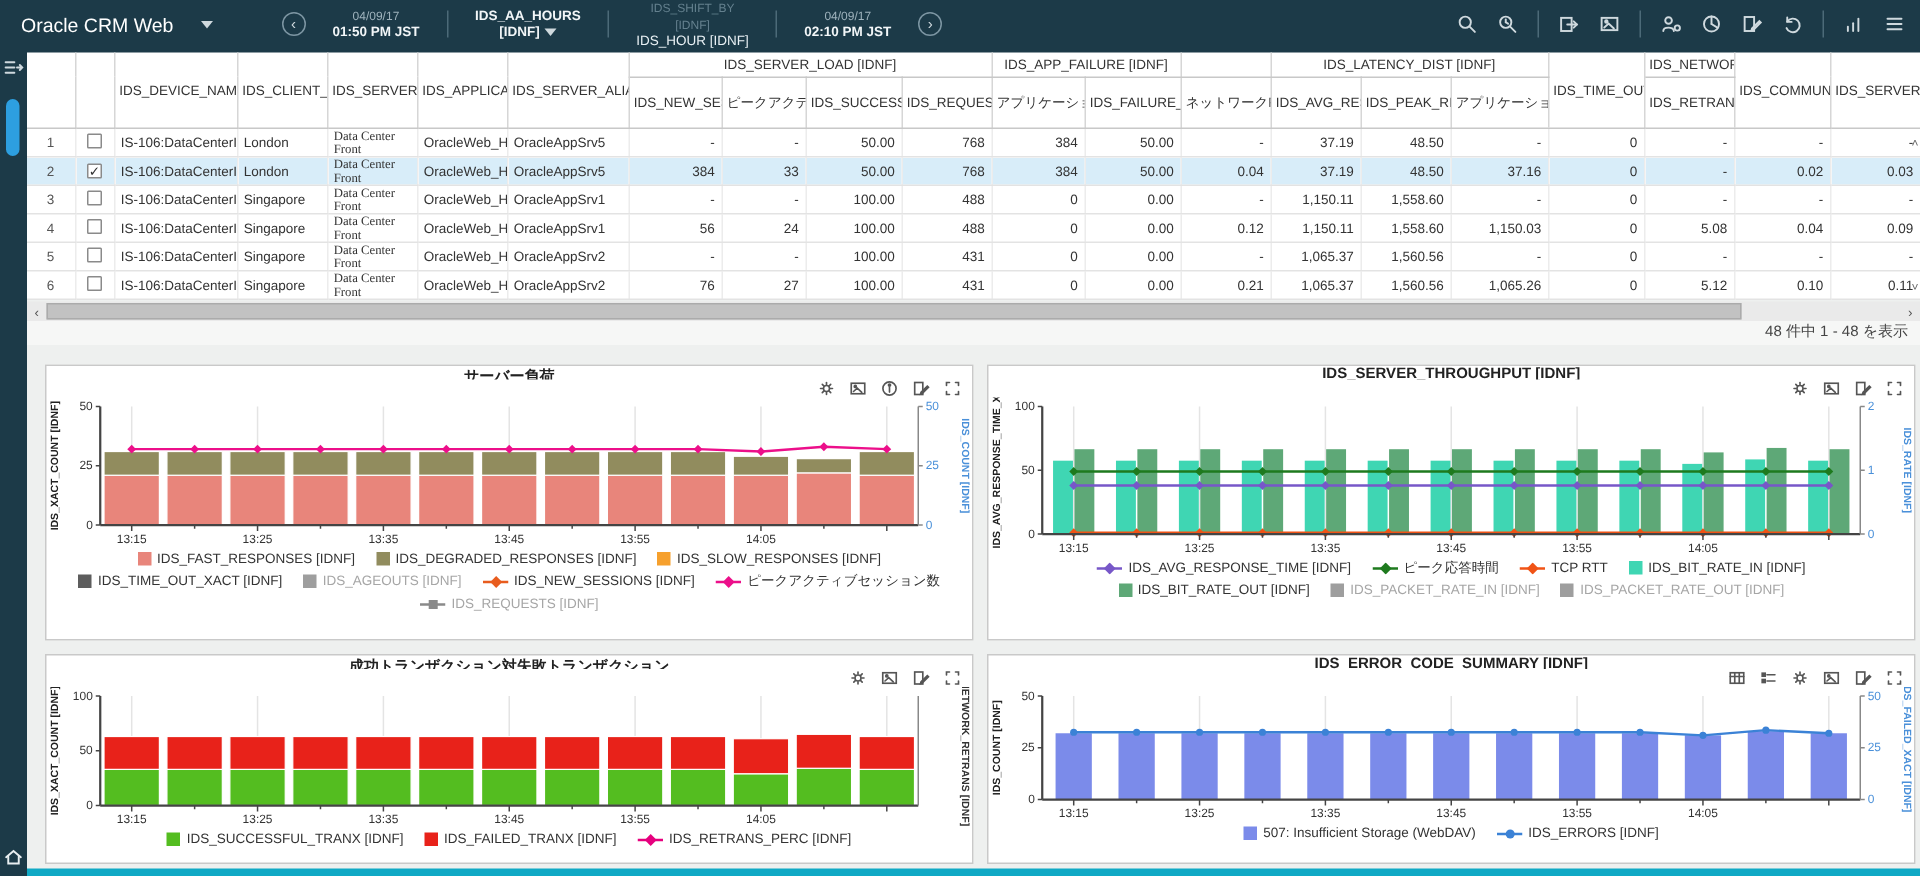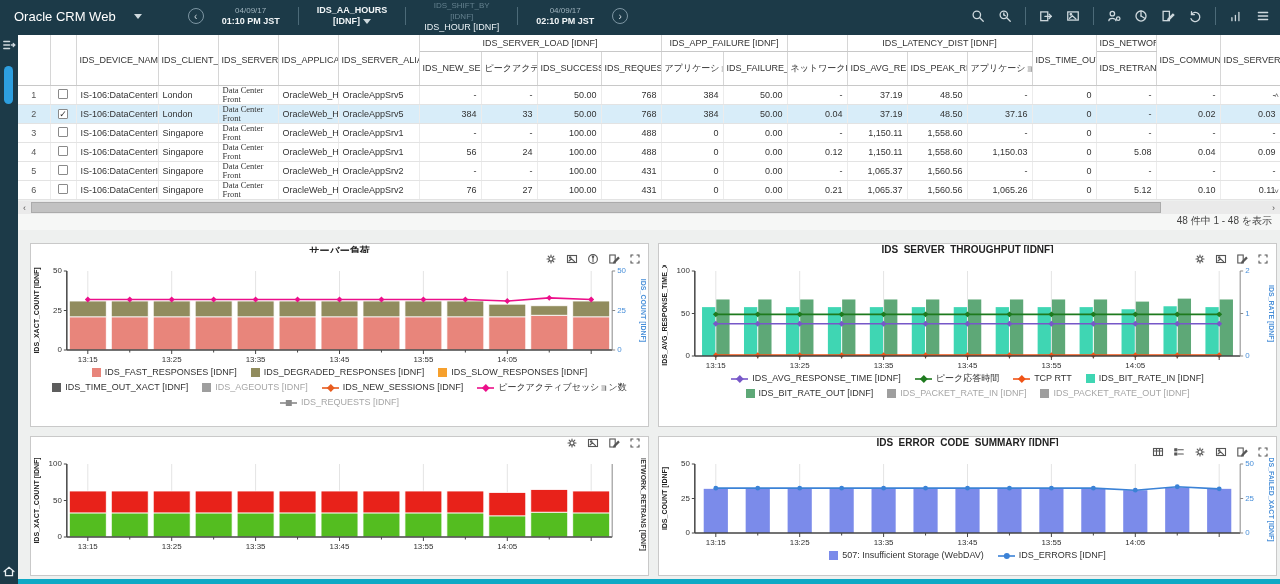--- a/index.html
+++ b/index.html
@@ -76,21 +76,21 @@
 
 <div class="appbar">
   <div class="title">
     <span>Oracle CRM Web</span>
     <span class="caret"></span>
   </div>
   <div class="range">
     <span class="circ">‹</span>
     <span class="rng-block">
       <div class="l1">04/09/17</div>
-      <div class="l2">01:10 PM JST</div>
+      <div class="l2">01:50 PM JST</div>
     </span>
     <span class="vdiv"></span>
     <span class="rng-block">
       <div class="l2">IDS_AA_HOURS</div>
       <div class="l2" style="display:flex;align-items:center;justify-content:center;gap:3px;">
         <span>[IDNF]</span>
         <span class="caret"></span>
       </div>
     </span>
     <span class="vdiv"></span>
@@ -780,20 +780,21 @@
           <span>IDS_PACKET_RATE_IN [IDNF]</span>
         </span>
         <span class="li dim">
           <span class="sw" style="background: rgb(158, 158, 158);"></span>
           <span>IDS_PACKET_RATE_OUT [IDNF]</span>
         </span>
       </div>
   </div>
   <div class="panel">
     <div class="phead">
+      <span class="ptitle">成功トランザクション対失敗トランザクション</span>
       <span class="picons">
           <span class="ic">
             <svg viewBox="0 0 12 12" fill="none" stroke="currentColor" stroke-width="1.1" stroke-linecap="round">
               <circle cx="6" cy="6" r="2"></circle>
               <line x1="6" y1="2" x2="6" y2="3.4"></line>
               <line x1="6" y1="8.6" x2="6" y2="10"></line>
               <line x1="2" y1="6" x2="3.4" y2="6"></line>
               <line x1="8.6" y1="6" x2="10" y2="6"></line>
               <line x1="3.2" y1="3.2" x2="4.2" y2="4.2"></line>
               <line x1="7.8" y1="7.8" x2="8.8" y2="8.8"></line>
@@ -882,20 +883,39 @@
         <line x1="394.3076923076923" y1="79" x2="394.3076923076923" y2="83" stroke="#444"></line>
         <text x="394.3076923076923" y="91" text-anchor="middle" font-size="8" fill="#333">13:55</text>
         <line x1="436.46153846153845" y1="79" x2="436.46153846153845" y2="81.5" stroke="#444"></line>
         <line x1="478.6153846153846" y1="79" x2="478.6153846153846" y2="83" stroke="#444"></line>
         <text x="478.6153846153846" y="91" text-anchor="middle" font-size="8" fill="#333">14:05</text>
         <line x1="520.7692307692307" y1="79" x2="520.7692307692307" y2="81.5" stroke="#444"></line>
         <line x1="562.9230769230769" y1="79" x2="562.9230769230769" y2="83" stroke="#444"></line>
         <text x="8" y="42.5" font-size="7" font-weight="bold" fill="#222" text-anchor="middle" transform="rotate(-90 8 42.5)">IDS_XACT_COUNT [IDNF]</text>
         <text x="613" y="42.5" font-size="7" font-weight="bold" fill="#333" text-anchor="middle" transform="rotate(90 613 42.5)">_NETWORK_RETRANS [IDNF]</text>
       </svg>
+    <div class="legend">
+        <span class="li">
+          <span class="sw" style="background: rgb(84, 189, 32);"></span>
+          <span>IDS_SUCCESSFUL_TRANX [IDNF]</span>
+        </span>
+        <span class="li">
+          <span class="sw" style="background: rgb(232, 34, 26);"></span>
+          <span>IDS_FAILED_TRANX [IDNF]</span>
+        </span>
+        <span class="li">
+          <span>
+            <svg width="17" height="8" viewBox="0 0 17 8">
+              <line x1="0" y1="4" x2="17" y2="4" stroke="#e6007e" stroke-width="1.6"></line>
+              <rect x="6" y="1.2" width="5.6" height="5.6" transform="rotate(45 8.8 4)" fill="#e6007e"></rect>
+            </svg>
+          </span>
+          <span>IDS_RETRANS_PERC [IDNF]</span>
+        </span>
+      </div>
   </div>
   <div class="panel">
     <div class="phead">
       <span class="ptitle">IDS_ERROR_CODE_SUMMARY [IDNF]</span>
       <span class="picons">
           <span class="ic">
             <svg viewBox="0 0 12 12" fill="none" stroke="currentColor" stroke-width="1.1" stroke-linecap="round">
               <rect x="1.5" y="2.5" width="9" height="7"></rect>
               <line x1="1.5" y1="5" x2="10.5" y2="5"></line>
               <line x1="4.5" y1="2.5" x2="4.5" y2="9.5"></line>

